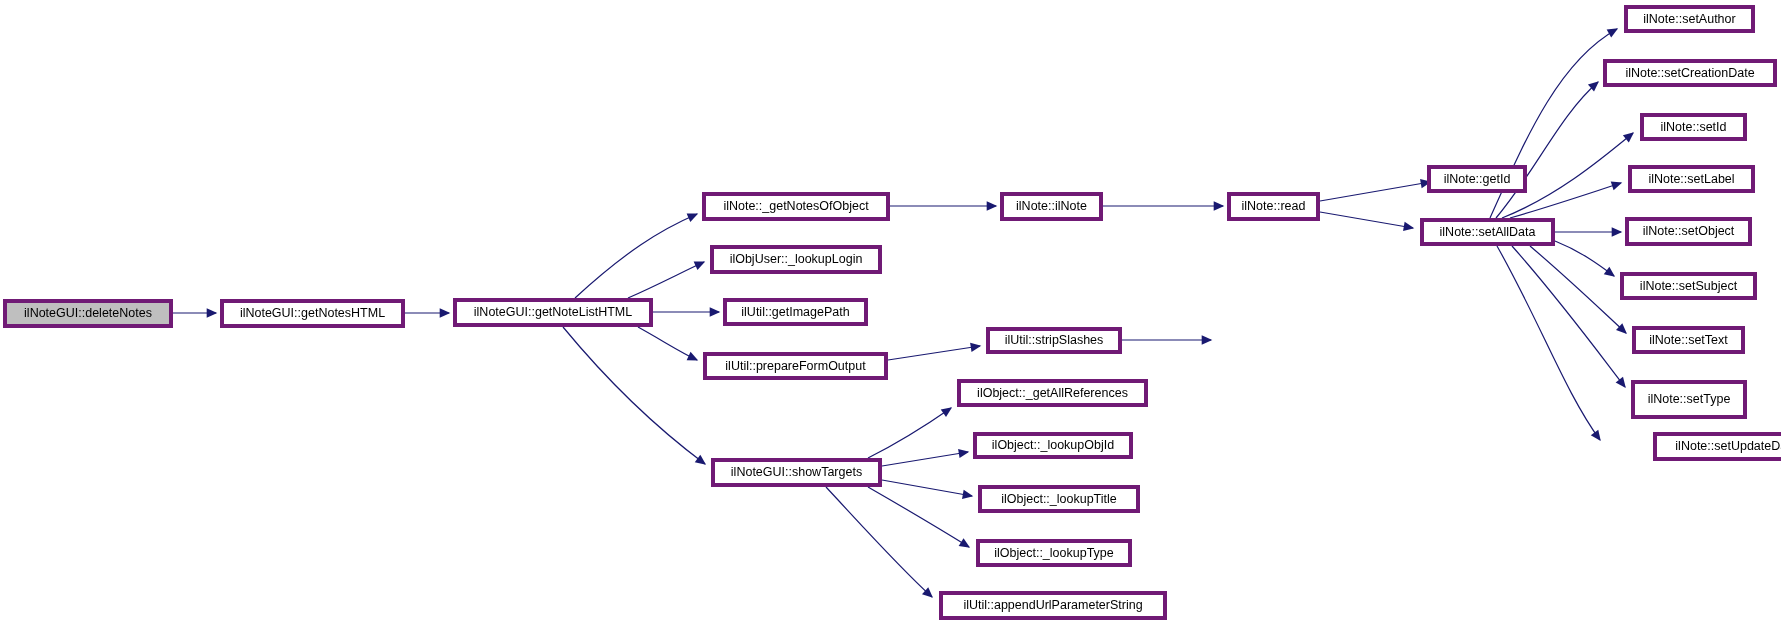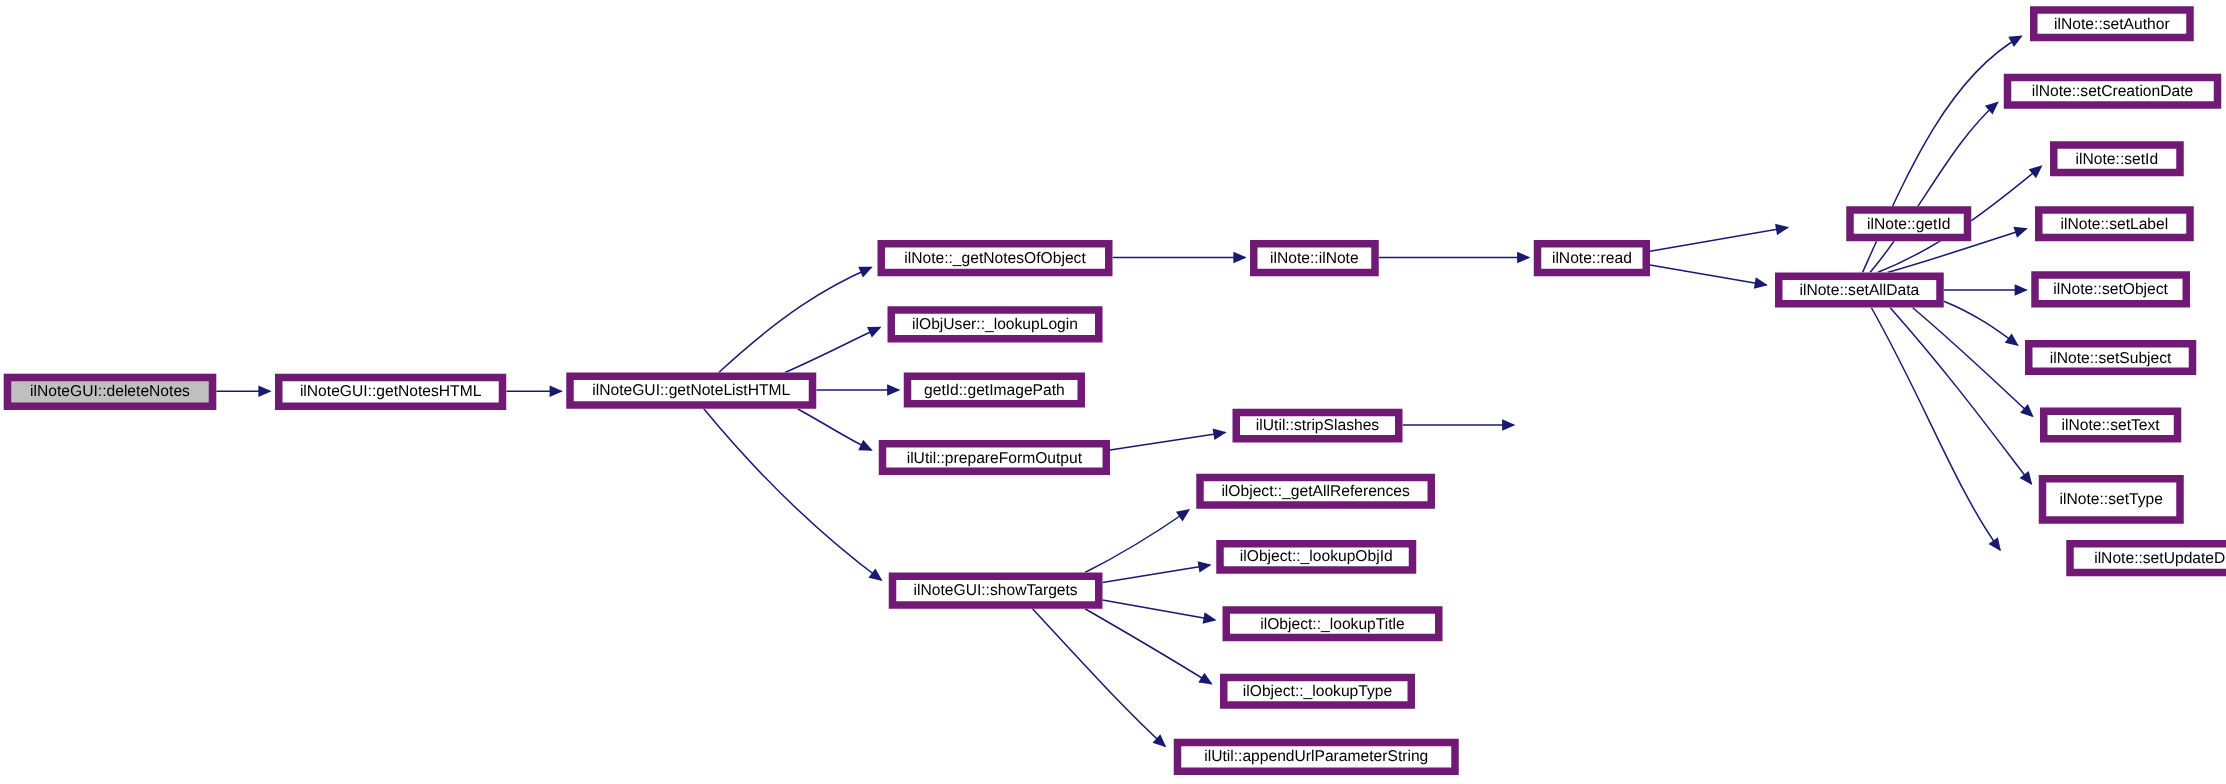--- a/index.html
+++ b/index.html
@@ -8,21 +8,21 @@
     width:1781px;height:627px;
     background:#ffffff;
     font-family:"Liberation Sans","DejaVu Sans",sans-serif;
     overflow:hidden;
   }
   #edges{position:absolute;left:0;top:0;width:1781px;height:627px;}
   .node{
     position:absolute;
     box-sizing:border-box;
     background:#ffffff;
-    border:6px solid #701a75;
+    border:4px solid #701a75;
     display:flex;align-items:center;justify-content:center;
     font-size:12.5px;color:#000000;
     white-space:nowrap;
     line-height:1;
     z-index:2;
   }
   .node.root{background:#bfbfbf;}
   .edge{stroke:#191970;stroke-width:1.2;fill:none;}
 </style>
 </head>
@@ -63,32 +63,32 @@
     <path class="edge" d="M1530,246 C1570,280 1600,309 1626,333" marker-end="url(#arrow)"></path>
     <path class="edge" d="M1512,246 C1560,300 1598,352 1625,387" marker-end="url(#arrow)"></path>
     <path class="edge" d="M1497,246 C1540,322 1565,392 1600,440" marker-end="url(#arrow)"></path>
   </svg>
 
   <div class="node" style="left:220px;top:299px;width:185px;height:29px;">ilNoteGUI::getNotesHTML</div>
   <div class="node root" style="left:3px;top:299px;width:170px;height:29px;">ilNoteGUI::deleteNotes</div>
   <div class="node" style="left:453px;top:298px;width:200px;height:29px;">ilNoteGUI::getNoteListHTML</div>
   <div class="node" style="left:702px;top:192px;width:188px;height:29px;">ilNote::_getNotesOfObject</div>
   <div class="node" style="left:710px;top:245px;width:172px;height:29px;">ilObjUser::_lookupLogin</div>
-  <div class="node" style="left:723px;top:298px;width:145px;height:28px;">getId::getImagePath</div>
+  <div class="node" style="left:723px;top:298px;width:145px;height:28px;">ilUtil::getImagePath</div>
   <div class="node" style="left:703px;top:352px;width:185px;height:28px;">ilUtil::prepareFormOutput</div>
   <div class="node" style="left:711px;top:458px;width:171px;height:29px;">ilNoteGUI::showTargets</div>
   <div class="node" style="left:1000px;top:192px;width:103px;height:29px;">ilNote::ilNote</div>
   <div class="node" style="left:986px;top:327px;width:136px;height:27px;">ilUtil::stripSlashes</div>
   <div class="node" style="left:957px;top:379px;width:191px;height:28px;">ilObject::_getAllReferences</div>
   <div class="node" style="left:973px;top:432px;width:160px;height:27px;">ilObject::_lookupObjId</div>
-  <div class="node" style="left:978px;top:485px;width:176px;height:28px;">ilObject::_lookupTitle</div>
+  <div class="node" style="left:978px;top:485px;width:162px;height:28px;">ilObject::_lookupTitle</div>
   <div class="node" style="left:976px;top:539px;width:156px;height:28px;">ilObject::_lookupType</div>
   <div class="node" style="left:939px;top:591px;width:228px;height:29px;">ilUtil::appendUrlParameterString</div>
   <div class="node" style="left:1227px;top:192px;width:93px;height:29px;">ilNote::read</div>
-  <div class="node" style="left:1477px;top:165px;width:100px;height:28px;">ilNote::getId</div>
+  <div class="node" style="left:1427px;top:165px;width:100px;height:28px;">ilNote::getId</div>
   <div class="node" style="left:1420px;top:218px;width:135px;height:28px;">ilNote::setAllData</div>
   <div class="node" style="left:1624px;top:5px;width:131px;height:28px;">ilNote::setAuthor</div>
   <div class="node" style="left:1603px;top:59px;width:174px;height:28px;">ilNote::setCreationDate</div>
   <div class="node" style="left:1640px;top:113px;width:107px;height:28px;">ilNote::setId</div>
   <div class="node" style="left:1628px;top:165px;width:127px;height:28px;">ilNote::setLabel</div>
   <div class="node" style="left:1625px;top:217px;width:127px;height:29px;">ilNote::setObject</div>
   <div class="node" style="left:1620px;top:272px;width:137px;height:28px;">ilNote::setSubject</div>
   <div class="node" style="left:1632px;top:326px;width:113px;height:28px;">ilNote::setText</div>
   <div class="node" style="left:1631px;top:380px;width:116px;height:39px;">ilNote::setType</div>
   <div class="node" style="left:1605px;top:432px;width:167px;height:29px;margin-left:48px;">ilNote::setUpdateDate</div>

